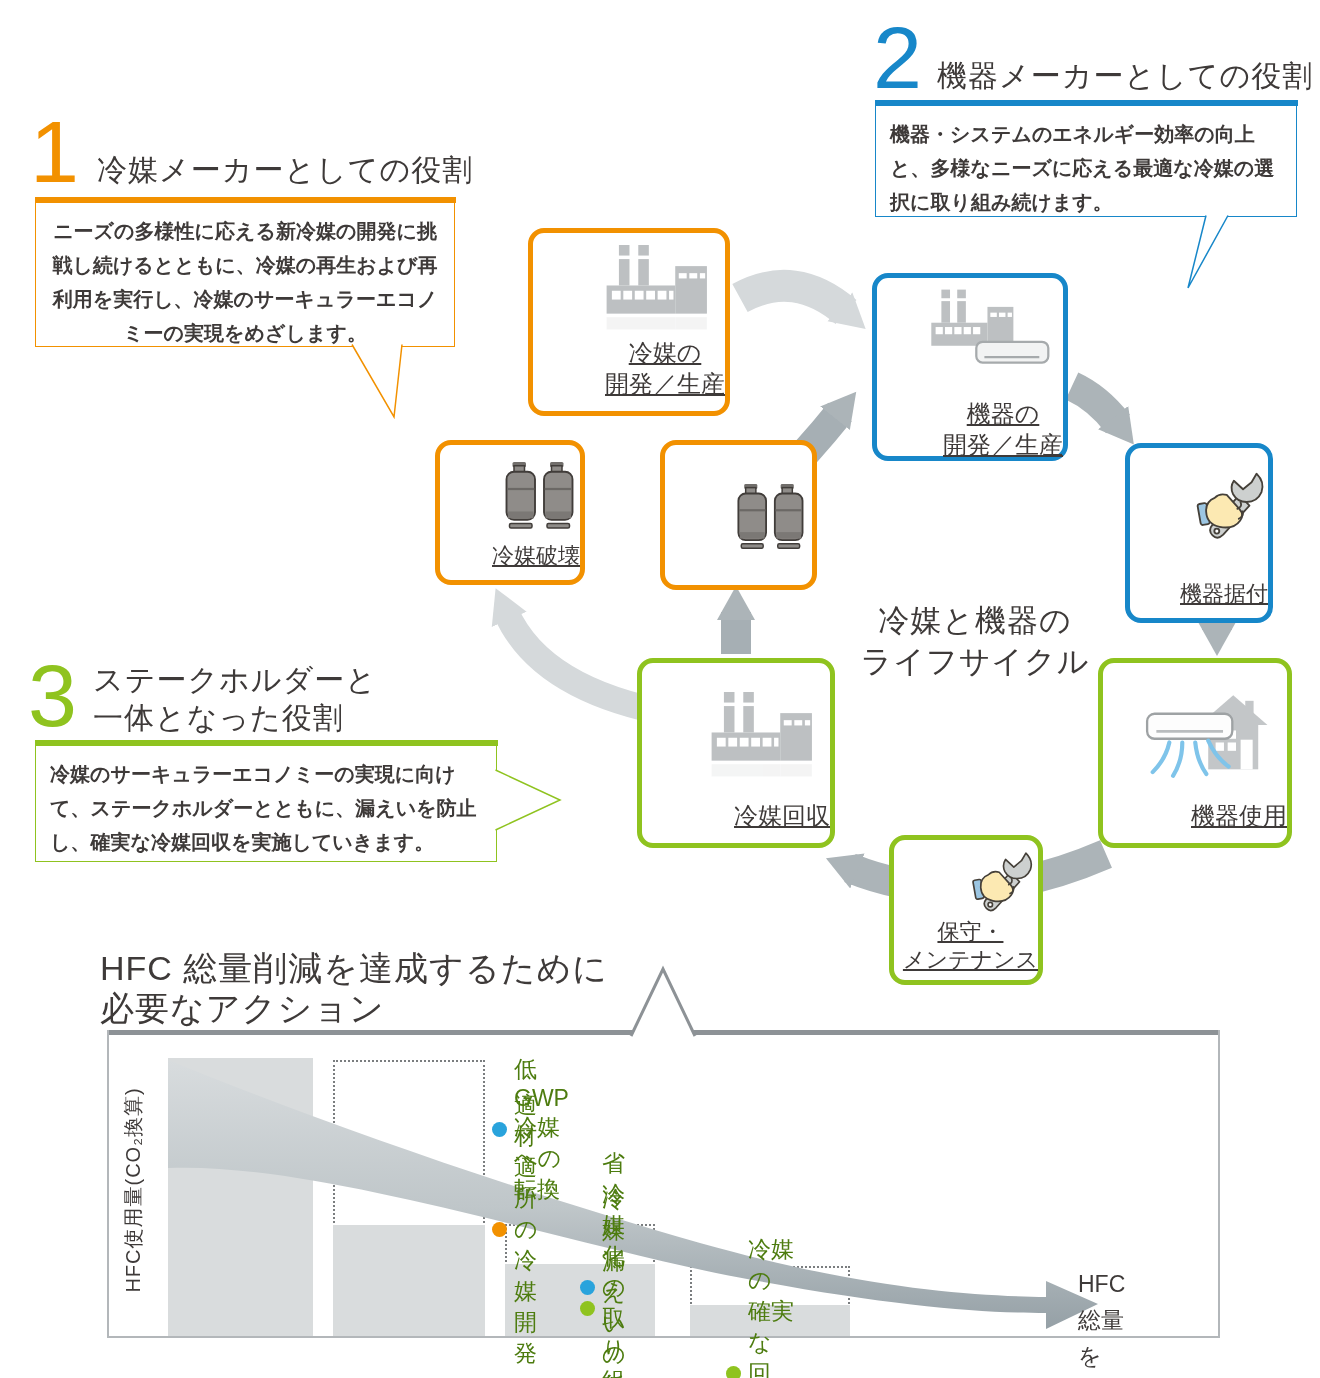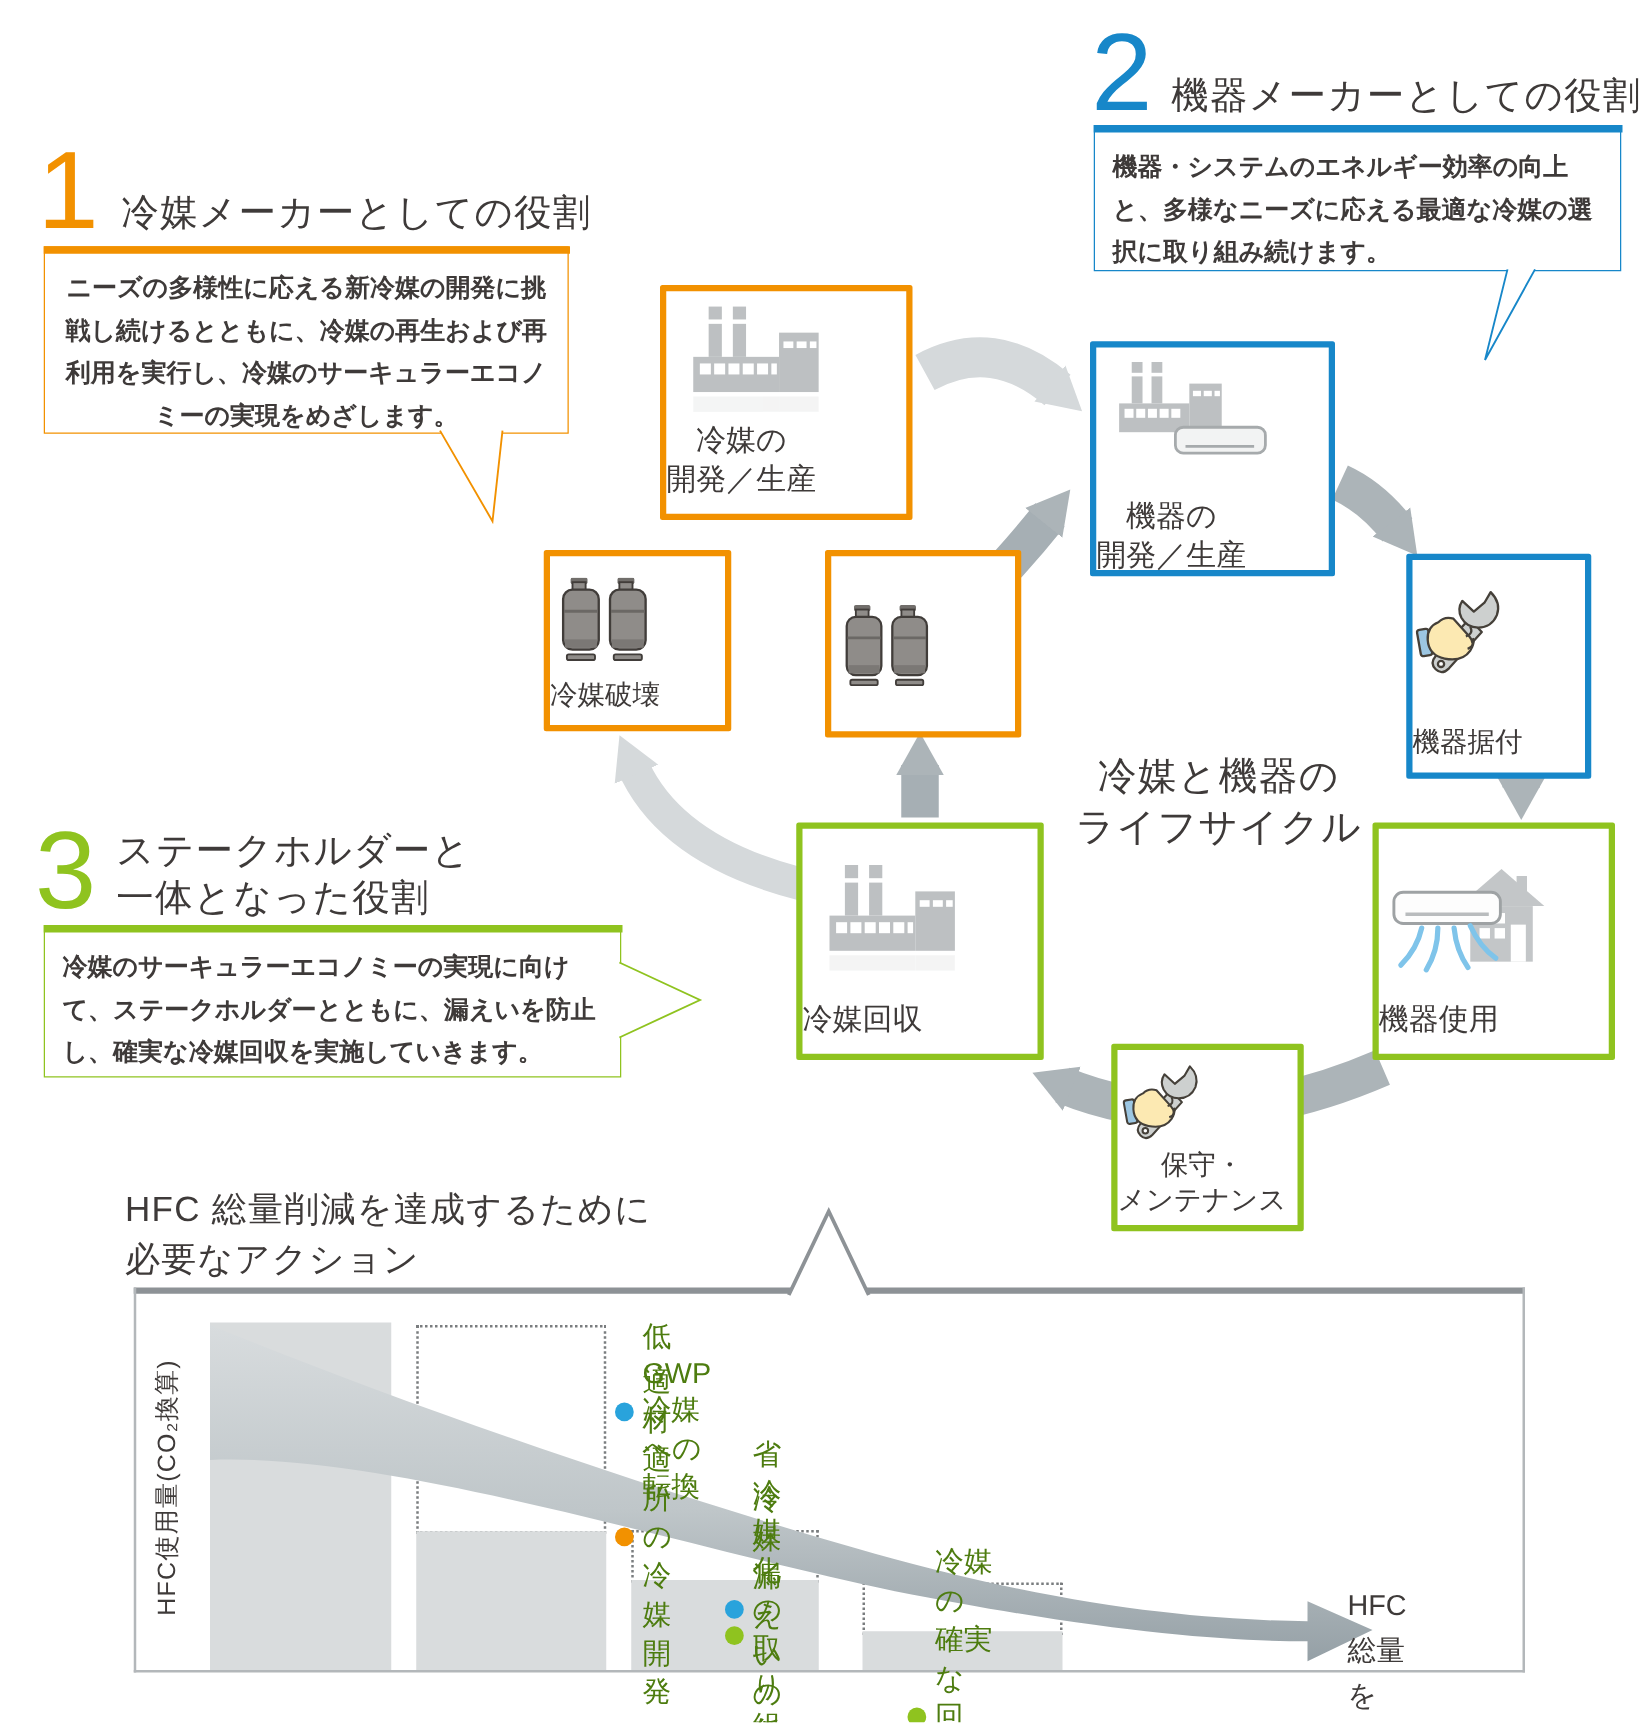--- a/index.html
+++ b/index.html
@@ -15,34 +15,34 @@
 
   
   .bubble{position:absolute;background:#fff;border-style:solid;border-width:1.5px;z-index:3;box-sizing:border-box;}
   .bubble .bar{position:absolute;left:-1.5px;top:-1.5px;right:-1.5px;height:6px;}
   .bubble .body{padding:16px 14px 10px 14px;font-size:20px;line-height:34px;font-weight:700;color:#3E3A39;}
   .bubble.orange{border-color:#F29100;} .bubble.orange .bar{background:#F29100;}
   .bubble.blue{border-color:#1787C9;} .bubble.blue .bar{background:#1787C9;}
   .bubble.green{border-color:#8FC31F;} .bubble.green .bar{background:#8FC31F;}
 
   
-  .node{position:absolute;background:#fff;border-radius:2px;box-sizing:border-box;
-        display:flex;flex-direction:column;align-items:flex-start;z-index:2;}
+  .node{position:absolute;background:#fff;border-radius:16px;box-sizing:border-box;
+        display:flex;flex-direction:column;align-items:flex-end;z-index:2;text-decoration:underline;}
   .node.orange{border:5px solid #F29100;}
   .node.blue{border:5px solid #1787C9;gap:22px;}
   .node.green{border:5px solid #8FC31F;}
   .node-icon{flex:1;display:flex;align-items:center;justify-content:center;padding-top:8px;}
   .node-label{text-align:center;font-size:24px;line-height:31px;color:#3E3A39;padding-bottom:12px;font-weight:500;}
   .node-label.sm{font-size:22px;line-height:28px;padding-bottom:10px;}
 
   #center-label{position:absolute;left:855px;top:600px;width:240px;text-align:center;
                 font-size:31px;line-height:41px;color:#3E3A39;z-index:2;letter-spacing:1px;}
 
   
-  #chart-title{position:absolute;left:100px;top:948px;font-size:28px;line-height:40px;color:#3E3A39;z-index:2;letter-spacing:1px;}
+  #chart-title{position:absolute;left:100px;top:948px;font-size:34px;line-height:40px;color:#3E3A39;z-index:2;letter-spacing:1px;}
   #chart-box{position:absolute;left:107px;top:1030px;width:1113px;height:308px;background:#fff;z-index:2;}
   .cb-edge{position:absolute;background:#B3B7BA;}
   #cb-top{left:0;top:0;width:100%;height:5px;background:#8D9296;}
   #cb-left{left:0;top:0;width:2px;height:100%;}
   #cb-right{right:0;top:0;width:2px;height:100%;}
   #cb-bottom{left:0;bottom:0;width:100%;height:2px;}
   .bar-col{position:absolute;top:0;bottom:0;}
   .bar-solid{position:absolute;left:0;right:0;bottom:2px;background:#D9DCDD;}
   .bar-dotted{position:absolute;left:0;right:0;border:2px dotted #7A7D7F;box-sizing:border-box;}
   #ylabel{position:absolute;left:-119px;top:147px;width:290px;height:26px;transform:rotate(-90deg);

